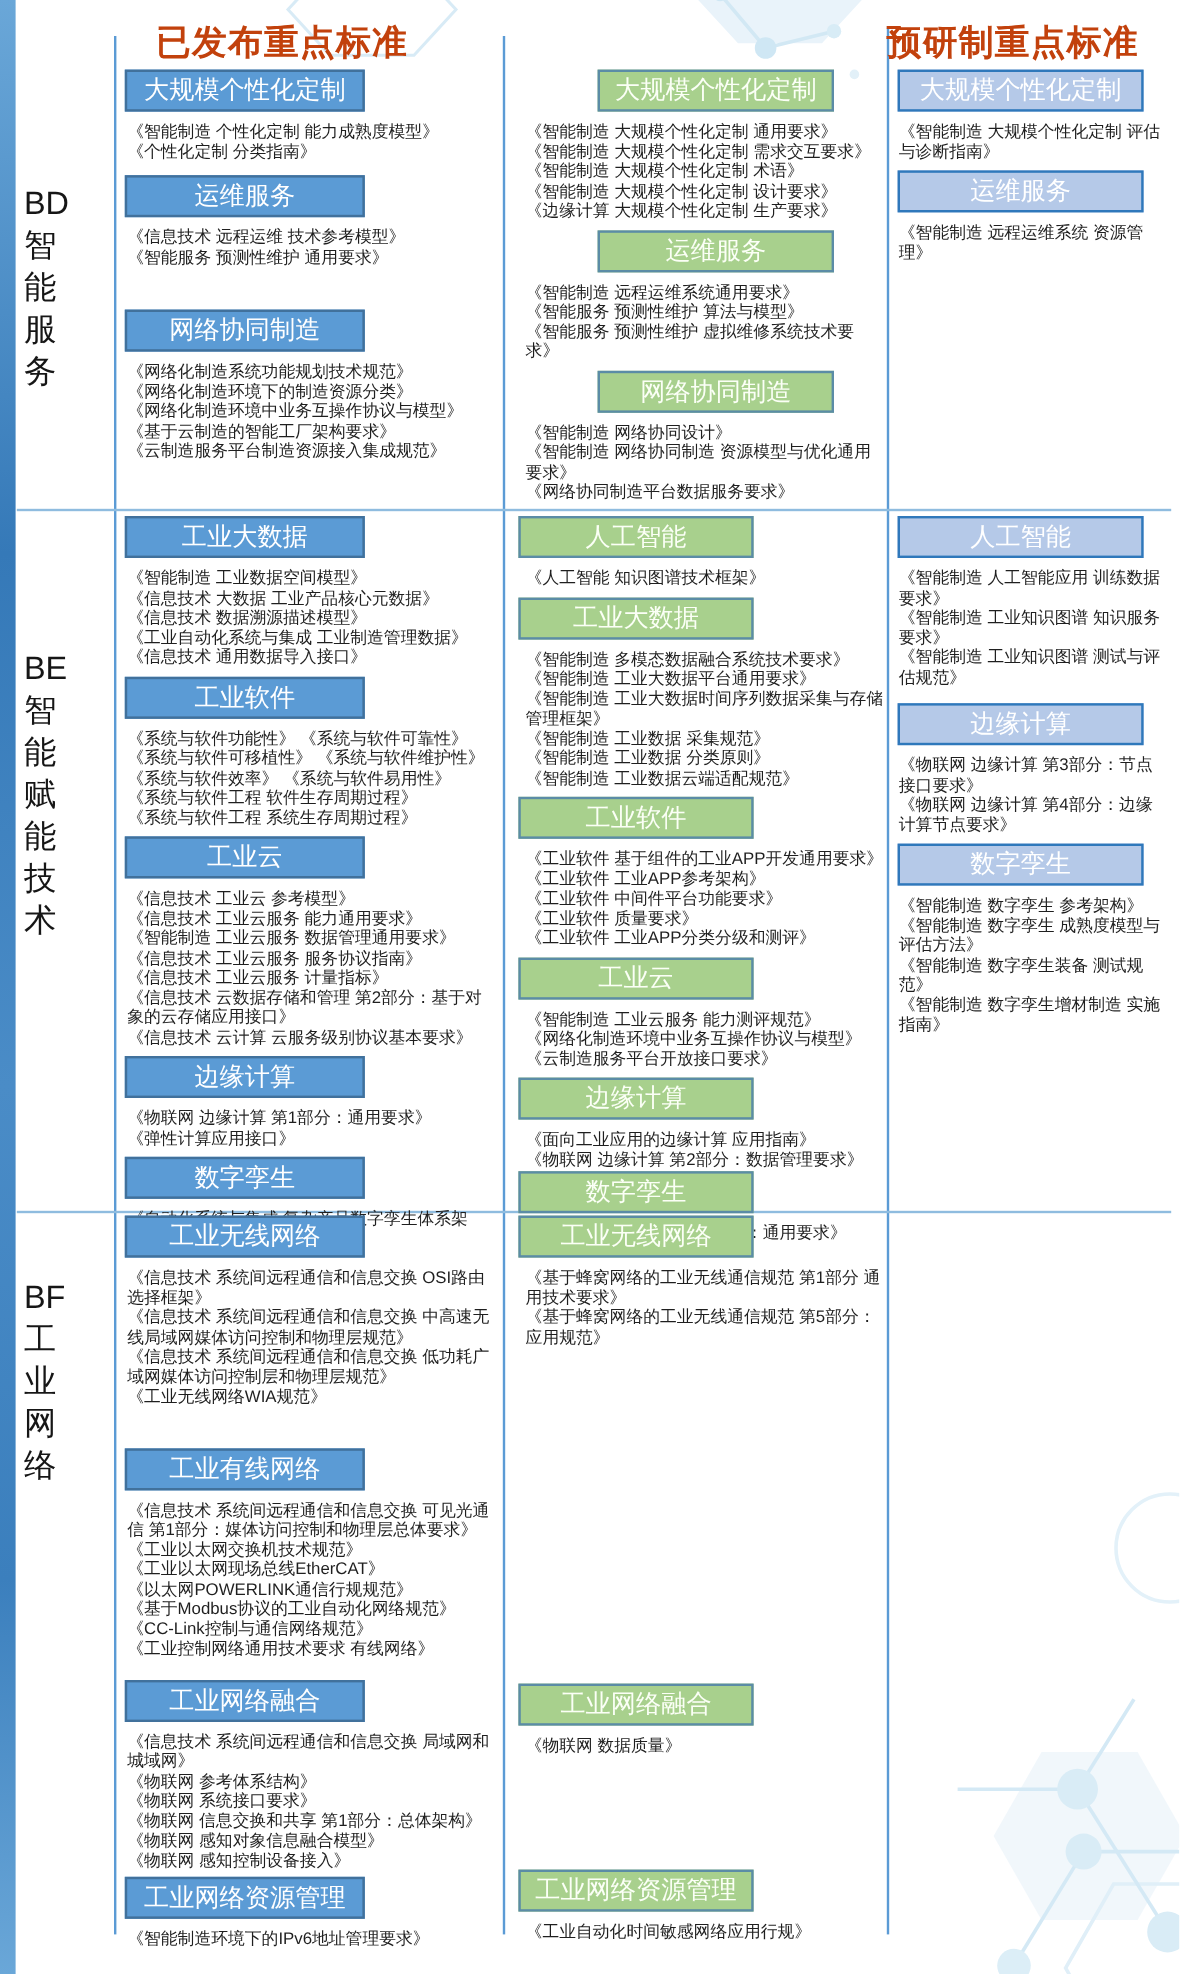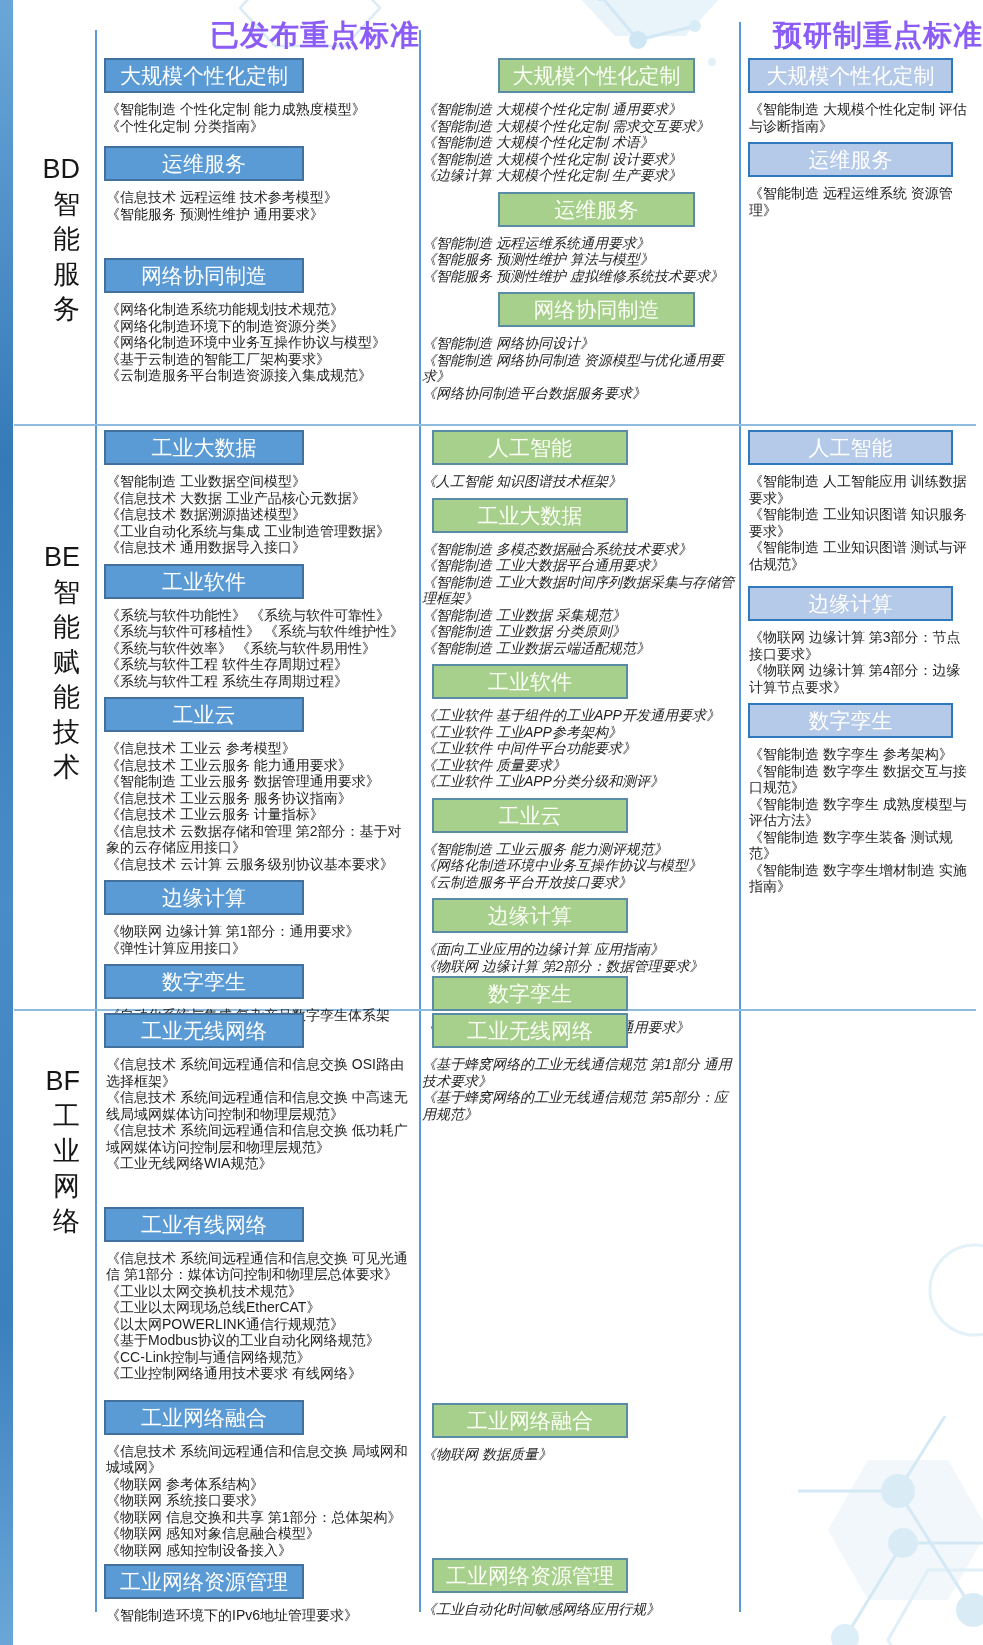--- a/index.html
+++ b/index.html
@@ -3,35 +3,35 @@
 <meta charset="utf-8">
 <style>
   html,body{margin:0;padding:0;background:#fff;}
   .page{position:relative;width:983px;height:1645px;background:#ffffff;overflow:hidden;
         font-family:"Liberation Sans","DejaVu Sans",sans-serif;color:#1a1a1a;}
   .leftbar{position:absolute;left:0;top:0;width:13px;height:1645px;
            background:linear-gradient(180deg,#6aa7d8 0%,#3579b8 28%,#4a8cc7 55%,#3b7fbd 80%,#6aa7d8 100%);}
   .deco{position:absolute;pointer-events:none;}
   .vline{position:absolute;width:2px;background:#5b9bd5;}
   .hline{position:absolute;height:2px;background:#8fbcdf;}
-  .colhead{position:absolute;top:16px;font-size:29px;font-weight:600;color:#8b5cf6;
-           text-align:right;white-space:nowrap;letter-spacing:1px;}
-  .rowlabel{position:absolute;left:20px;width:60px;text-align:right;
+  .colhead{position:absolute;top:16px;font-size:29px;font-weight:600;color:#c2410c;
+           text-align:left;white-space:nowrap;letter-spacing:1px;}
+  .rowlabel{position:absolute;left:20px;width:60px;text-align:left;
             font-size:27px;color:#161616;line-height:35px;}
   .rowlabel .row-code{font-size:27px;letter-spacing:0;}
   .cell{position:absolute;}
   .group{margin-bottom:8px;}
   .group-box{box-sizing:border-box;text-align:center;font-size:21px;line-height:25px;
              color:#ffffff;padding:3px 2px;border:2px solid;margin-bottom:8px;}
   .c0 .group-box{width:200px;margin-left:2px;background:#5b9bd5;border-color:#41719c;}
   .c1 .group-box{width:196px;margin-left:12px;background:#a8d08d;border-color:#5b8ca6;color:#fbfff6;}
   .c2 .group-box{width:205px;margin-left:5px;background:#b5c9e8;border-color:#2f78bb;}
   .item{font-size:14px;line-height:16.5px;color:#1f1f1f;letter-spacing:0;}
   .c0 .item{padding-left:4px;}
-  .c1 .item{padding-left:2px;font-style:italic;}
+  .c1 .item{padding-left:18px;}
   .c2 .item{padding-left:6px;}
   
   [data-cell="BD-0"] .group:nth-child(2){margin-top:12px;}
   [data-cell="BD-0"] .group:nth-child(3){margin-top:36px;}
   [data-cell="BD-1"] .group-box{margin-left:78px;width:197px;}
   [data-cell="BE-1"] .group:nth-child(6){margin-top:-6px;}
   [data-cell="BE-2"] .group:nth-child(2){margin-top:14px;}
   [data-cell="BE-2"] .group:nth-child(3){margin-top:6px;}
   [data-cell="BF-0"] .group:nth-child(2){margin-top:35px;}
   [data-cell="BF-0"] .group:nth-child(3){margin-top:18px;}
@@ -239,21 +239,20 @@
         <div class="item">《智能制造 工业知识图谱 测试与评估规范》</div>
       </div>
       <div class="group">
         <div class="group-box">边缘计算</div>
         <div class="item">《物联网 边缘计算 第3部分：节点接口要求》</div>
         <div class="item">《物联网 边缘计算 第4部分：边缘计算节点要求》</div>
       </div>
       <div class="group">
         <div class="group-box">数字孪生</div>
         <div class="item">《智能制造 数字孪生 参考架构》</div>
-        <div class="item">《智能制造 数字孪生 数据交互与接口规范》</div>
         <div class="item">《智能制造 数字孪生 成熟度模型与评估方法》</div>
         <div class="item">《智能制造 数字孪生装备 测试规范》</div>
         <div class="item">《智能制造 数字孪生增材制造 实施指南》</div>
       </div>
     </div>
   <div class="cell c0" style="left:102px;top:1013px;width:313px;" data-cell="BF-0">
       <div class="group">
         <div class="group-box">工业无线网络</div>
         <div class="item">《信息技术 系统间远程通信和信息交换 OSI路由选择框架》</div>
         <div class="item">《信息技术 系统间远程通信和信息交换 中高速无线局域网媒体访问控制和物理层规范》</div>

